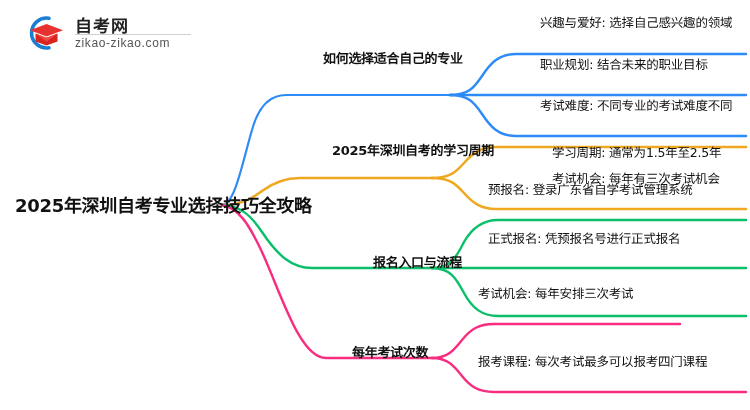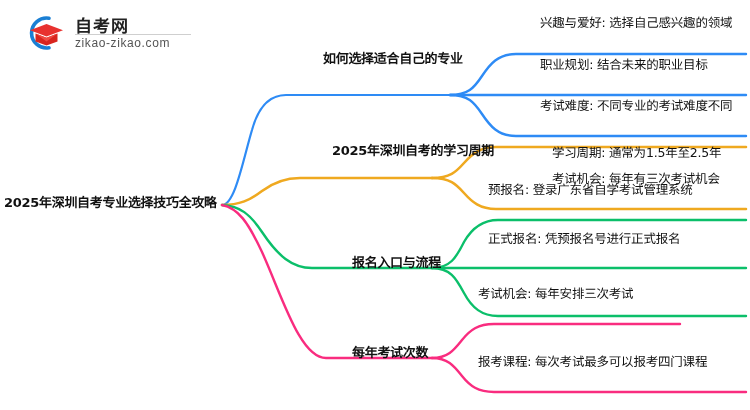--- a/index.html
+++ b/index.html
@@ -26,22 +26,22 @@
 
   
   .node{
     position:absolute;
     color:#111;
     white-space:nowrap;
     font-family:"DejaVu Sans","Liberation Sans",sans-serif;
     line-height:1.1;
   }
   .root-node{
-    font-size:13px;font-weight:700;letter-spacing:-0.3px;
-    left:4px;top:196px;
+    font-size:18px;font-weight:700;letter-spacing:-0.3px;
+    left:15px;top:196px;
   }
   .lvl1{
     font-size:13px;font-weight:700;letter-spacing:-0.3px;
   }
   .lvl2{
     font-size:12.5px;font-weight:400;letter-spacing:-0.2px;
   }
 </style>
 </head>
 <body>
@@ -87,21 +87,21 @@
     <path d="M432 358 C 448 358, 454 350, 462 340 C 470 330, 478 324, 494 324 L 680 324" fill="none" stroke="#f92c7f" stroke-width="2.4" stroke-linecap="round"></path>
     <path d="M432 358 C 448 358, 454 366, 462 376 C 470 386, 478 392, 494 392 L 746 392" fill="none" stroke="#f92c7f" stroke-width="2.4" stroke-linecap="round"></path>
   </svg>
 
   <div class="node root-node">2025年深圳自考专业选择技巧全攻略</div>
 
   <div class="node lvl1" style="left:323px;top:52px;">如何选择适合自己的专业</div>
 
   <div class="node lvl1" style="left:332px;top:144px;">2025年深圳自考的学习周期</div>
 
-  <div class="node lvl1" style="left:352px;top:256px;">报名入口与流程</div>
+  <div class="node lvl1" style="left:373px;top:256px;">报名入口与流程</div>
 
   <div class="node lvl1" style="left:352px;top:346px;">每年考试次数</div>
 
   <div class="node lvl2" style="left:540px;top:16px;">兴趣与爱好: 选择自己感兴趣的领域</div>
   <div class="node lvl2" style="left:540px;top:58px;">职业规划: 结合未来的职业目标</div>
   <div class="node lvl2" style="left:540px;top:99px;">考试难度: 不同专业的考试难度不同</div>
 
   <div class="node lvl2" style="left:552px;top:110px;margin-top:36px;">学习周期: 通常为1.5年至2.5年</div>
   <div class="node lvl2" style="left:552px;top:172px;">考试机会: 每年有三次考试机会</div>
 

